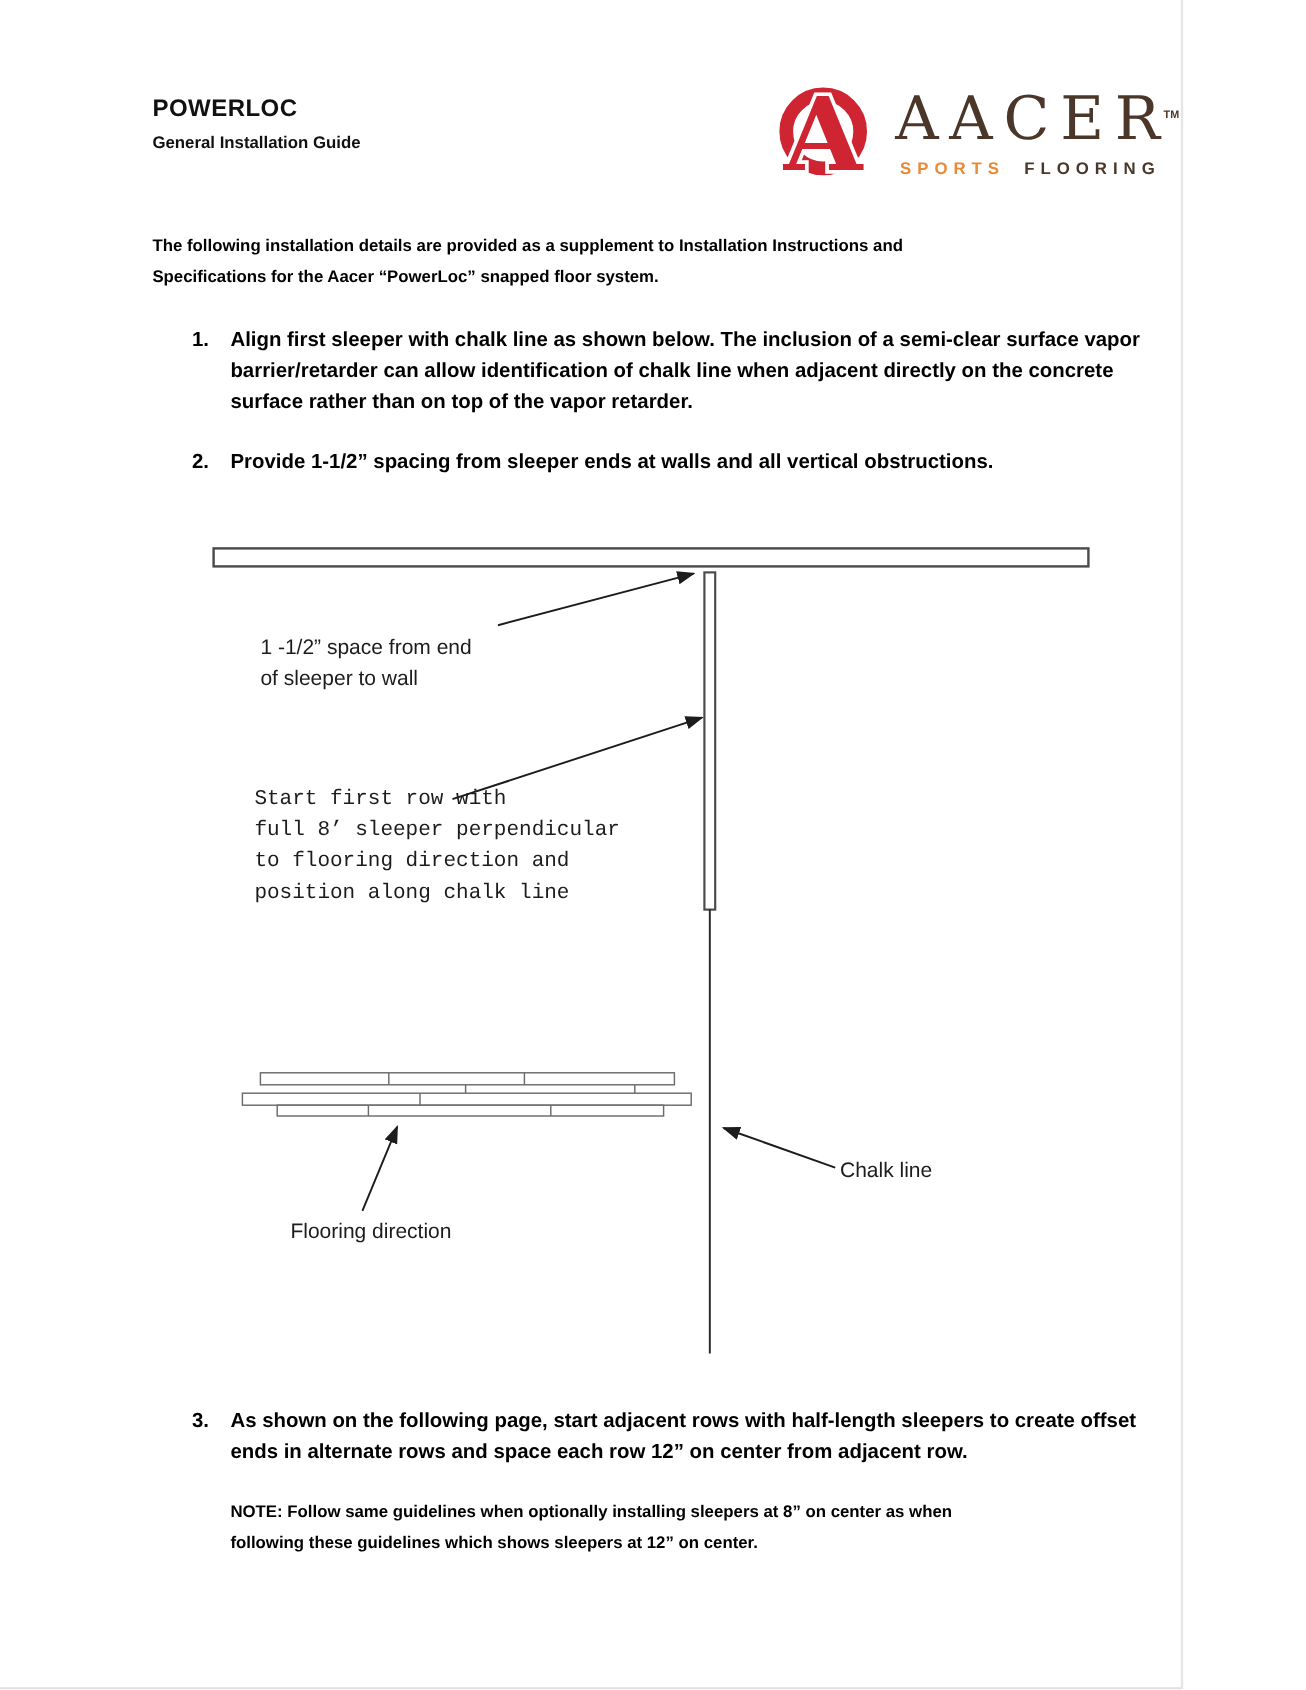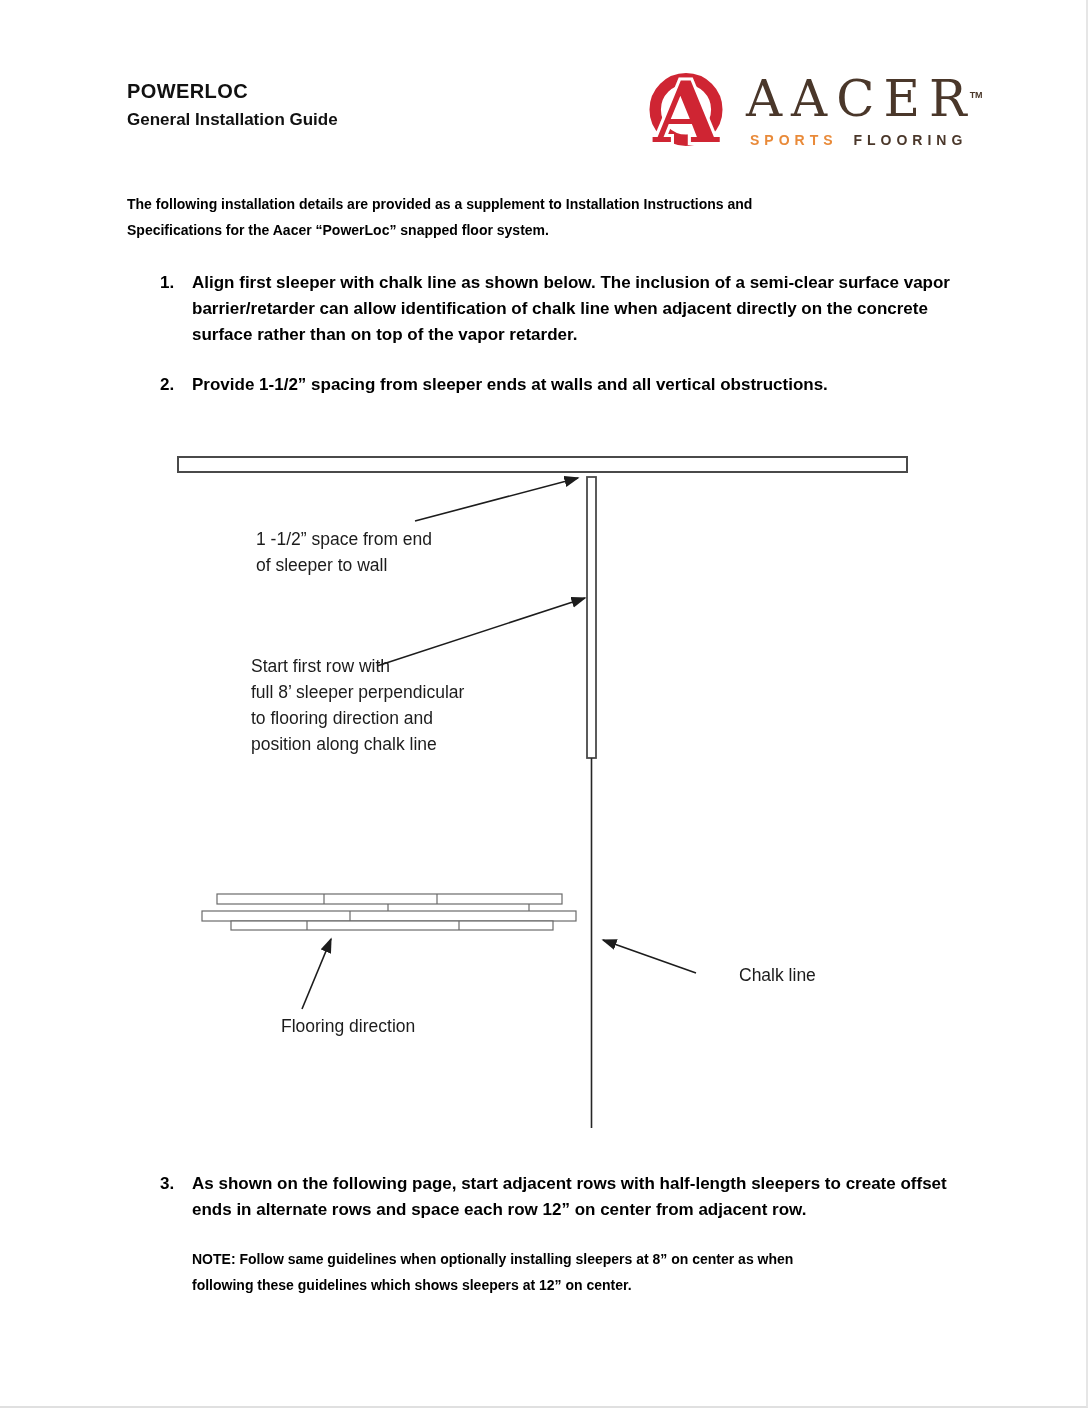--- a/index.html
+++ b/index.html
@@ -1,33 +1,33 @@
 <!DOCTYPE html>
 <html><head>
 <meta charset="utf-8">
 <style>
   html,body{margin:0;padding:0;background:#ffffff;}
   .page{
     position:relative;
-    width:1088px;height:1408px;
+    width:986px;height:1408px;
     background:#ffffff;
     font-family:"Liberation Sans",sans-serif;
     color:#000;
     overflow:hidden;
     box-sizing:border-box;
     border-right:2px solid #e6e6e6;
     border-bottom:2px solid #e0e0e0;
   }
   .doc-title{
     position:absolute;left:127px;top:80px;
     font-size:20px;font-weight:bold;letter-spacing:0.4px;color:#111;
   }
   .doc-subtitle{
     position:absolute;left:127px;top:110px;
-    font-size:17px;font-weight:bold;color:#111;
+    font-size:14px;font-weight:bold;color:#111;
   }
   .logo{position:absolute;left:642px;top:62px;display:flex;align-items:flex-start;}
   .logo-mark{width:88px;height:88px;display:block;}
   .logo-text{margin-left:16px;}
   .logo-brand-row{margin-top:12px;white-space:nowrap;}
   .logo-brand{
     font-family:"DejaVu Serif",serif;
     font-size:50px;line-height:50px;letter-spacing:9px;
   }
   .logo-tm{font-size:9px;font-weight:bold;color:#4a372a;vertical-align:18px;margin-left:-6px;}
@@ -39,23 +39,23 @@
   .list-item{position:absolute;font-size:17px;font-weight:bold;line-height:26px;}
   .list-item .num{position:absolute;left:0;top:0;}
   .list-item .item-text{position:absolute;left:32px;top:0;}
   .item-text .line{display:block;white-space:nowrap;}
   .emph{font-weight:bold;margin-top:43px;}
   .diagram-svg{position:absolute;left:0;top:440px;width:1088px;height:700px;}
   .diag-label{
     position:absolute;font-size:17.5px;font-weight:normal;
     line-height:26px;color:#1c1c1c;white-space:nowrap;
   }
-  .diag-label .line{display:block;margin-left:39px;}
+  .diag-label .line{display:block;}
   #space-label{left:217px;top:526px;}
-  #start-label{left:212px;top:653px;}
+  #start-label{left:212px;top:653px;font-family:Liberation Mono, monospace;}
   #chalk-label{left:700px;top:962px;}
   #flooring-label{left:242px;top:1013px;}
   #intro{left:127px;top:191px;}
   #item-1{left:160px;top:270px;}
   #item-2{left:160px;top:372px;}
   #item-3{left:160px;top:1171px;}
   #note{left:192px;top:1246px;}
 </style>
 </head>
 <body>

